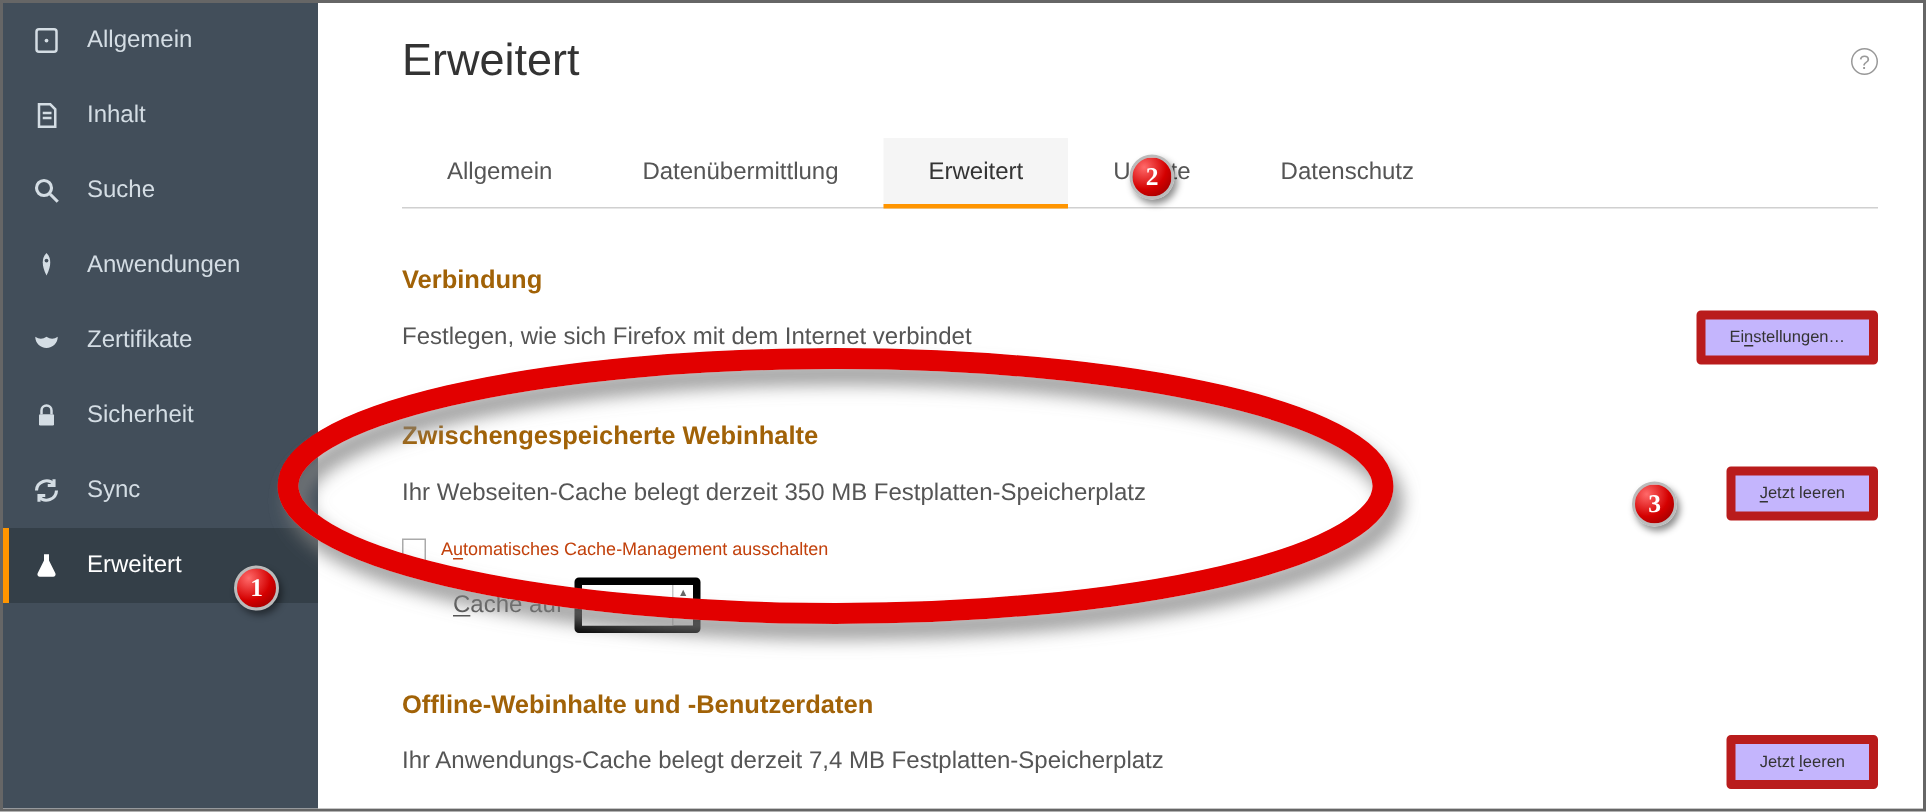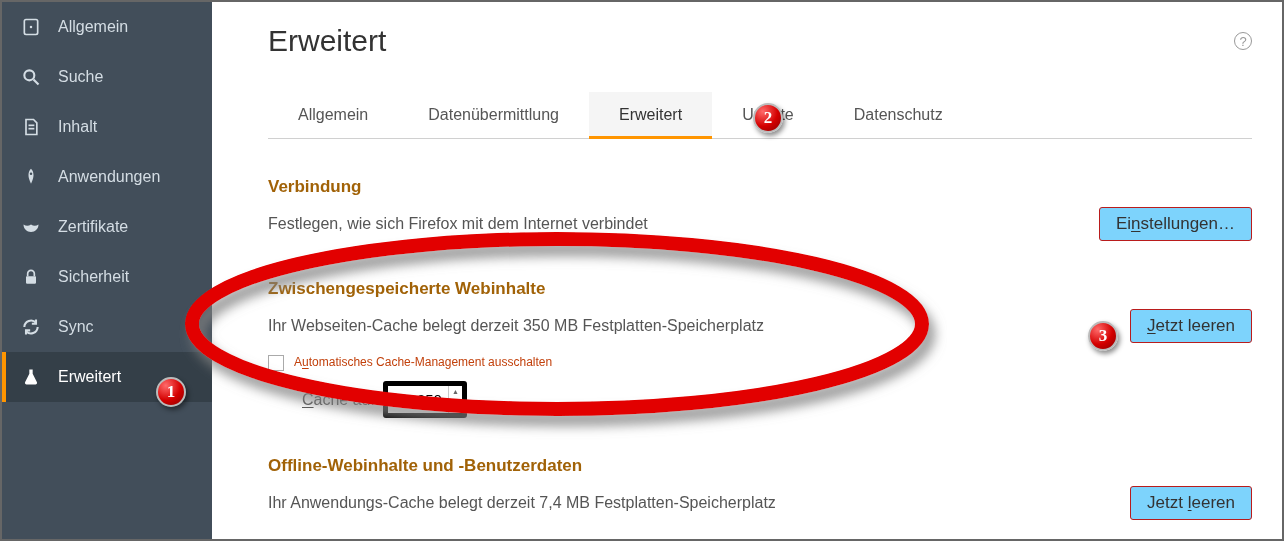--- a/index.html
+++ b/index.html
@@ -115,25 +115,25 @@
   }
   .section-row {
     display: flex;
     justify-content: space-between;
     align-items: center;
     color: #555;
     font-size: 16px;
     margin-bottom: 12px;
   }
   .btn {
-    background: #7dd3fc;
-    border: 1px solid #b91c1c;
+    background: #c4b5fd;
+    border: 6px solid #b91c1c;
     border-radius: 3px;
     padding: 6px 16px;
-    font-size: 17px;
+    font-size: 11px;
     color: #333;
     cursor: pointer;
   }
   .u { text-decoration: underline; text-underline-offset: 2px; }
   .checkbox-row {
     display: flex;
     font-size: 12px;
     color: #c2410c;
     margin-bottom: 10px;
   }
@@ -215,35 +215,35 @@
           <svg viewBox="0 0 24 24" width="20" height="20">
             <rect x="4" y="3" width="16" height="18" rx="2" fill="none" stroke="#d4dde4" stroke-width="2"></rect>
             <circle cx="12" cy="12" r="1.5"></circle>
           </svg>
         </span>
       <span>Allgemein</span>
     </div>
     <div class="sidebar-item">
       <span class="icon">
           <svg viewBox="0 0 24 24" width="20" height="20">
-            <circle cx="10" cy="10" r="6" fill="none" stroke="#d4dde4" stroke-width="2.5"></circle>
-            <line x1="15" y1="15" x2="21" y2="21" stroke="#d4dde4" stroke-width="2.5"></line>
-          </svg>
-        </span>
-      <span>Suche</span>
-    </div>
-    <div class="sidebar-item">
-      <span class="icon">
-          <svg viewBox="0 0 24 24" width="20" height="20">
             <path d="M6 3h9l4 4v14H6z" fill="none" stroke="#d4dde4" stroke-width="2"></path>
             <line x1="9" y1="10" x2="16" y2="10" stroke="#d4dde4" stroke-width="2"></line>
             <line x1="9" y1="14" x2="16" y2="14" stroke="#d4dde4" stroke-width="2"></line>
           </svg>
         </span>
       <span>Inhalt</span>
+    </div>
+    <div class="sidebar-item">
+      <span class="icon">
+          <svg viewBox="0 0 24 24" width="20" height="20">
+            <circle cx="10" cy="10" r="6" fill="none" stroke="#d4dde4" stroke-width="2.5"></circle>
+            <line x1="15" y1="15" x2="21" y2="21" stroke="#d4dde4" stroke-width="2.5"></line>
+          </svg>
+        </span>
+      <span>Suche</span>
     </div>
     <div class="sidebar-item">
       <span class="icon">
           <svg viewBox="0 0 24 24" width="20" height="20">
             <path d="M12 2c4 4 4 10 0 18-4-8-4-14 0-18z" fill="#d4dde4"></path>
             <circle cx="12" cy="8" r="1.5" fill="#424e5a"></circle>
           </svg>
         </span>
       <span>Anwendungen</span>
     </div>

